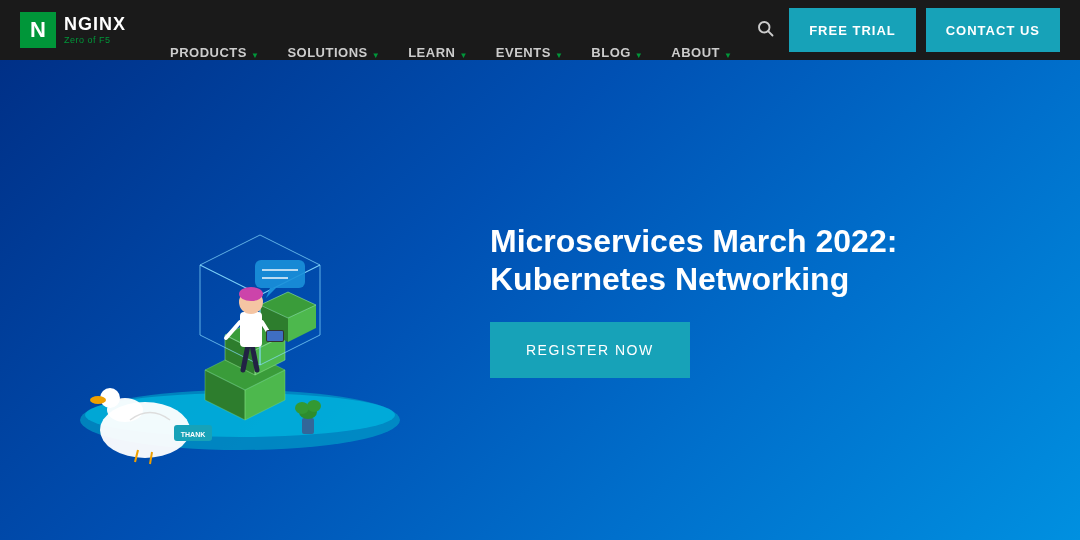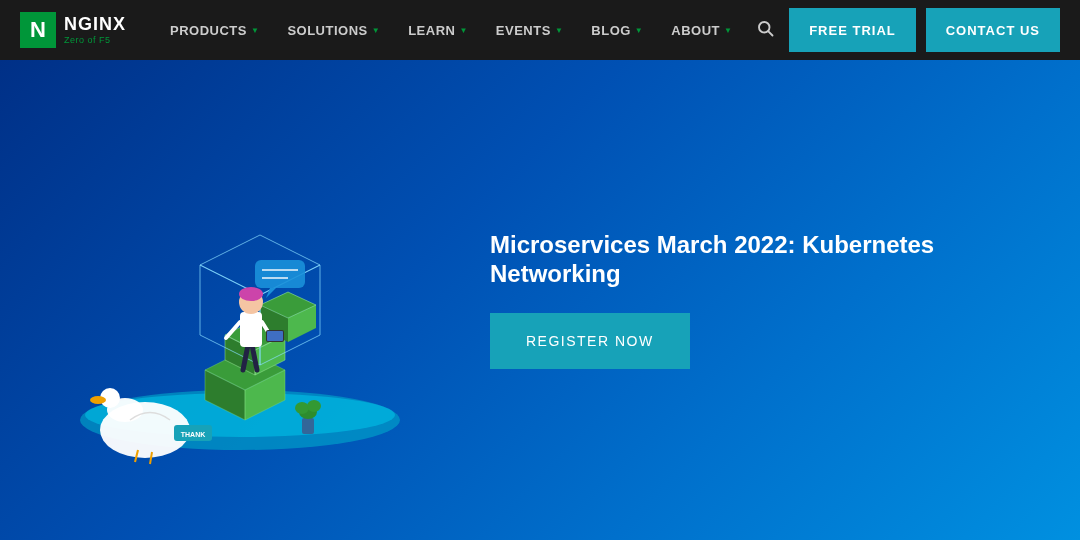--- a/index.html
+++ b/index.html
@@ -59,21 +59,21 @@
       flex: 1;
     }
     .nav-item {
       color: #ccc;
       font-size: 13px;
       font-weight: 600;
       letter-spacing: 0.5px;
       padding: 0 14px;
       height: 60px;
       display: flex;
-      align-items: center;
+      align-items: flex-end;
       cursor: pointer;
       white-space: nowrap;
       text-transform: uppercase;
     }
     .nav-item .chevron {
       font-size: 8px;
       margin-left: 4px;
       color: #009639;
     }
     .search-icon {
@@ -130,21 +130,21 @@
       flex-shrink: 0;
       margin-left: 30px;
     }
     .hero-content {
       flex: 1;
       padding: 0 60px 0 40px;
       max-width: 560px;
     }
     .hero-title {
       color: white;
-      font-size: 24px;
+      font-size: 32px;
       font-weight: 800;
       line-height: 1.2;
       margin-bottom: 24px;
     }
     .hero-desc {
       color: #cde;
       font-size: 16px;
       line-height: 1.65;
       margin-bottom: 36px;
     }

